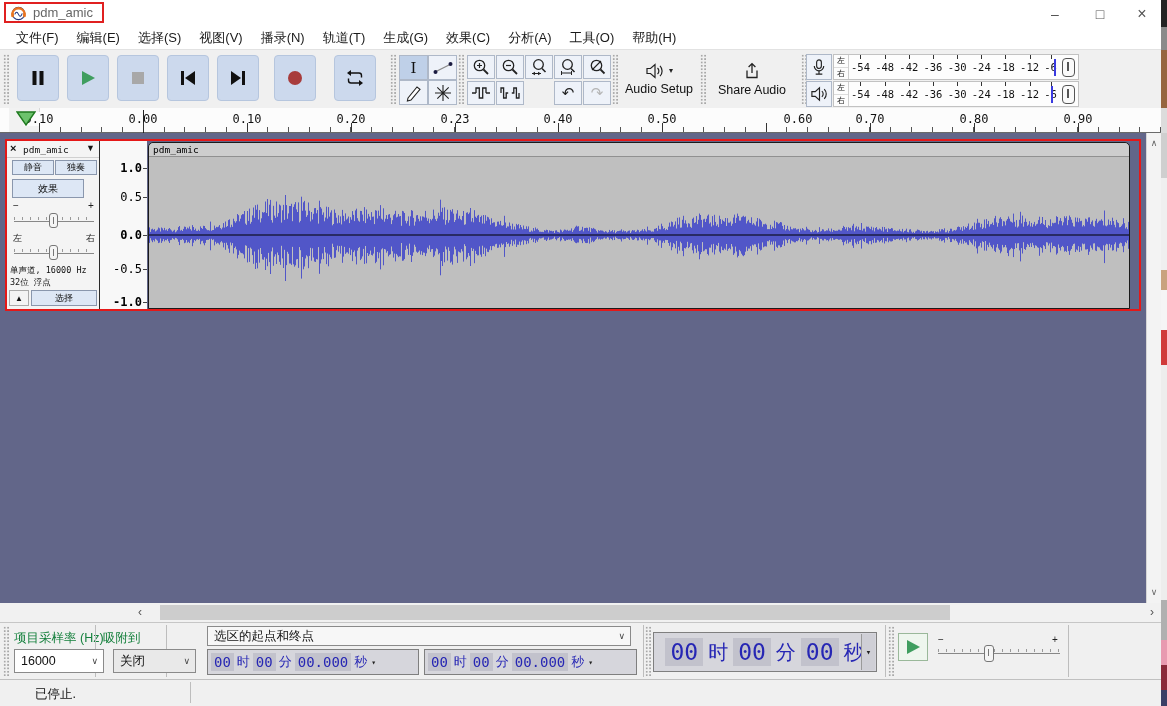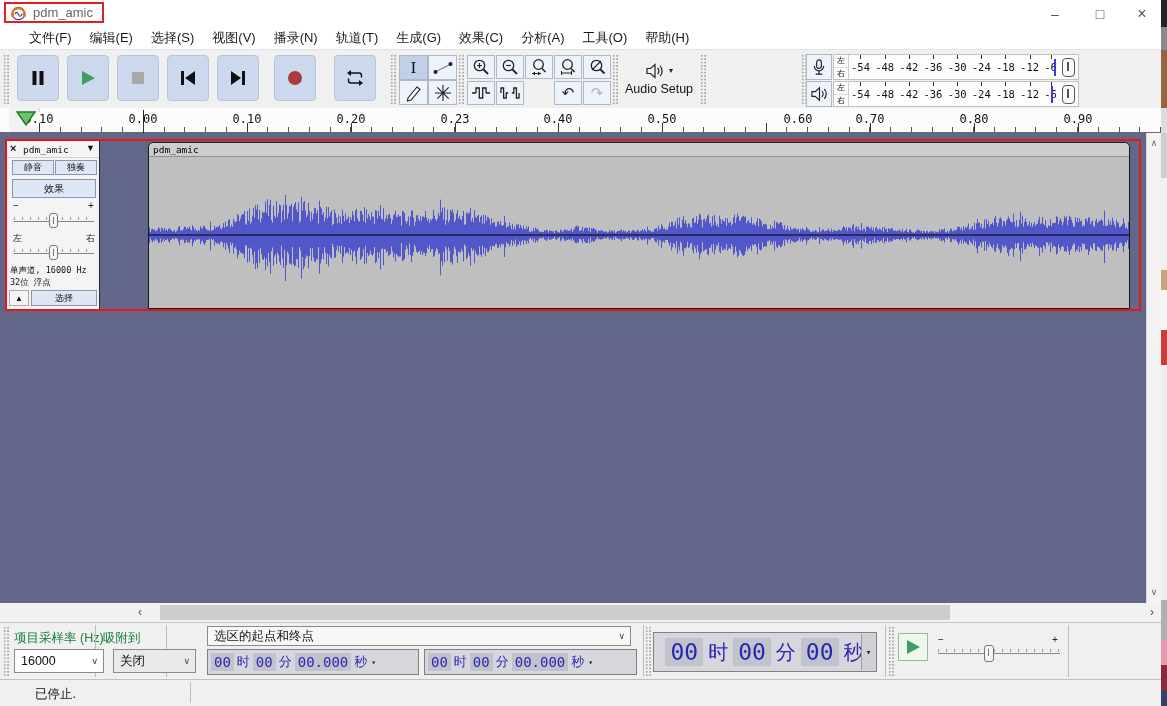--- a/index.html
+++ b/index.html
@@ -8,21 +8,21 @@
   .abs{position:absolute;}
   .mono{font-family:"DejaVu Sans Mono",monospace;}
   
   .titlebar{position:absolute;left:0;top:0;width:1161px;height:27px;background:#ffffff;}
   .title-anno{position:absolute;left:4px;top:2px;width:100px;height:21px;border:2px solid #e02020;
               display:flex;align-items:center;gap:6px;padding-left:4px;box-sizing:border-box;}
   .title-text{font-size:13px;color:#666;}
   .winbtn{position:absolute;top:0;width:40px;height:27px;display:flex;align-items:center;justify-content:center;
           font-size:14px;color:#555;}
   
-  .menubar{position:absolute;left:0;top:27px;width:1161px;height:23px;background:#ffffff;display:flex;align-items:center;padding-left:20px;box-sizing:border-box;border-bottom:1px solid #e2e2e2;}
+  .menubar{position:absolute;left:0;top:27px;width:1161px;height:23px;background:#ffffff;display:flex;align-items:center;padding-left:7px;box-sizing:border-box;border-bottom:1px solid #e2e2e2;}
   .menu-item{font-size:13px;color:#1a1a1a;padding:0 9px;}
   
   .toolrow{position:absolute;left:0;top:50px;width:1161px;height:58px;background:#f0f0f0;border-bottom:1px solid #b5b5b5;}
   .grip{position:absolute;top:4px;height:50px;width:7px;
         background-image:radial-gradient(#a8a8a8 0.9px,transparent 1px);background-size:3.4px 3.4px;}
   .tbtn{position:absolute;width:42px;height:46px;top:5px;background:#ccd9ed;border:1px solid #b6c6de;border-radius:4px;
         display:flex;align-items:center;justify-content:center;box-sizing:border-box;}
   .smallbtn{background:#eef2f9;border:1px solid #aeb8c8;box-sizing:border-box;display:flex;align-items:center;justify-content:center;position:absolute;}
   .selbtn{background:#bfd0e8;}
   .bigbtn{position:absolute;top:3px;height:52px;display:flex;flex-direction:column;align-items:center;justify-content:center;gap:3px;}
@@ -256,20 +256,27 @@
           <path d="M12.5,5 a4,4 0 0 1 0,6" fill="none" stroke="#222" stroke-width="1.2"></path>
           <path d="M15,2.8 a7.5,7.5 0 0 1 0,10.4" fill="none" stroke="#222" stroke-width="1.2"></path>
         </svg>
         <span style="font-size:8px;color:#222;">▾</span>
       </span>
       <span class="cap">Audio Setup</span>
     </div>
 
     <div class="grip" style="left:700px;"></div>
 
+    <div class="bigbtn" style="left:708px;width:88px;">
+      <svg width="20" height="18" viewBox="0 0 20 18">
+        <path d="M5,8.5 v7 h10 v-7" fill="none" stroke="#222" stroke-width="1.3"></path>
+        <path d="M10,11 V2 M6.6,5 L10,1.6 L13.4,5" fill="none" stroke="#222" stroke-width="1.3"></path>
+      </svg>
+      <span class="cap">Share Audio</span>
+    </div>
 
     <div class="grip" style="left:801px;"></div>
 
     <div class="smallbtn" style="left:806px;top:4px;width:26px;height:26px;">
       <svg width="18" height="19" viewBox="0 0 19 19">
         <rect x="7" y="1.5" width="5" height="9" rx="2.5" fill="none" stroke="#222" stroke-width="1.2"></rect>
         <path d="M4.5,8 a5,5 0 0 0 10,0" fill="none" stroke="#222" stroke-width="1.2"></path>
         <path d="M9.5,13 v2.8 M6,16.5 h7" stroke="#222" stroke-width="1.2"></path>
       </svg>
     </div>
@@ -366,41 +373,53 @@
     </div>
 
     <div class="tpanel">
       <div class="hdr">
         <span class="abs" style="left:3px;top:1px;font-size:11px;color:#111;font-weight:bold;">×</span>
         <span class="abs mono" style="left:16px;top:3px;font-size:9.5px;color:#111;">pdm_amic</span>
         <span class="abs" style="left:79px;top:2px;font-size:9px;color:#111;">▼</span>
       </div>
       <div class="pbtn" style="left:5px;top:19px;width:42px;height:15px;">静音</div>
       <div class="pbtn" style="left:48px;top:19px;width:42px;height:15px;">独奏</div>
-      <div class="pbtn" style="left:5px;top:38px;width:84px;height:19px;font-size:10px;">效果</div>
+      <div class="pbtn" style="left:5px;top:38px;width:72px;height:19px;font-size:10px;">效果</div>
 
       <span class="abs" style="left:6px;top:59px;font-size:10px;color:#222;">−</span>
       <span class="abs" style="left:81px;top:59px;font-size:10px;color:#222;">+</span>
       <div class="slider-ticks" style="left:7px;top:76px;width:80px;"></div>
       <div class="slider-line" style="left:7px;top:80px;width:80px;"></div>
       <div class="sthumb" style="left:42px;top:72px;"></div>
 
       <span class="abs" style="left:6px;top:91px;font-size:9px;color:#222;">左</span>
       <span class="abs" style="left:79px;top:91px;font-size:9px;color:#222;">右</span>
       <div class="slider-ticks" style="left:7px;top:108px;width:80px;"></div>
       <div class="slider-line" style="left:7px;top:112px;width:80px;"></div>
       <div class="sthumb" style="left:42px;top:104px;"></div>
 
       <span class="abs mono" style="left:3px;top:124px;font-size:8.5px;color:#111;white-space:nowrap;">单声道, 16000 Hz</span>
       <span class="abs mono" style="left:3px;top:136px;font-size:8.5px;color:#111;white-space:nowrap;">32位 浮点</span>
 
       <div class="pbtn" style="left:2px;top:149px;width:20px;height:16px;background:#f4f4f4;border-color:#aaa;font-size:8px;">▲</div>
       <div class="pbtn" style="left:24px;top:149px;width:66px;height:16px;">选择</div>
     </div>
 
+    <div class="vruler" id="vruler">
+        <span class="vrl" style="top: 27px; font-weight: bold;">1.0</span>
+        <div class="vrt" style="top: 27px;"></div>
+        <span class="vrl" style="top: 56px;">0.5</span>
+        <div class="vrt" style="top: 56px;"></div>
+        <span class="vrl" style="top: 94px; font-weight: bold;">0.0</span>
+        <div class="vrt" style="top: 94px;"></div>
+        <span class="vrl" style="top: 128px;">-0.5</span>
+        <div class="vrt" style="top: 128px;"></div>
+        <span class="vrl" style="top: 161px; font-weight: bold;">-1.0</span>
+        <div class="vrt" style="top: 161px;"></div>
+      </div>
 
     <div class="red-rect" style="left:5px;top:6px;width:1136px;height:172px;"></div>
 
     <div class="vscroll">
       <div class="vsbtn" style="top:2px;">∧</div>
       <div class="vsbtn" style="bottom:2px;top:auto;">∨</div>
     </div>
   </div>
 
   <div class="hscroll">

